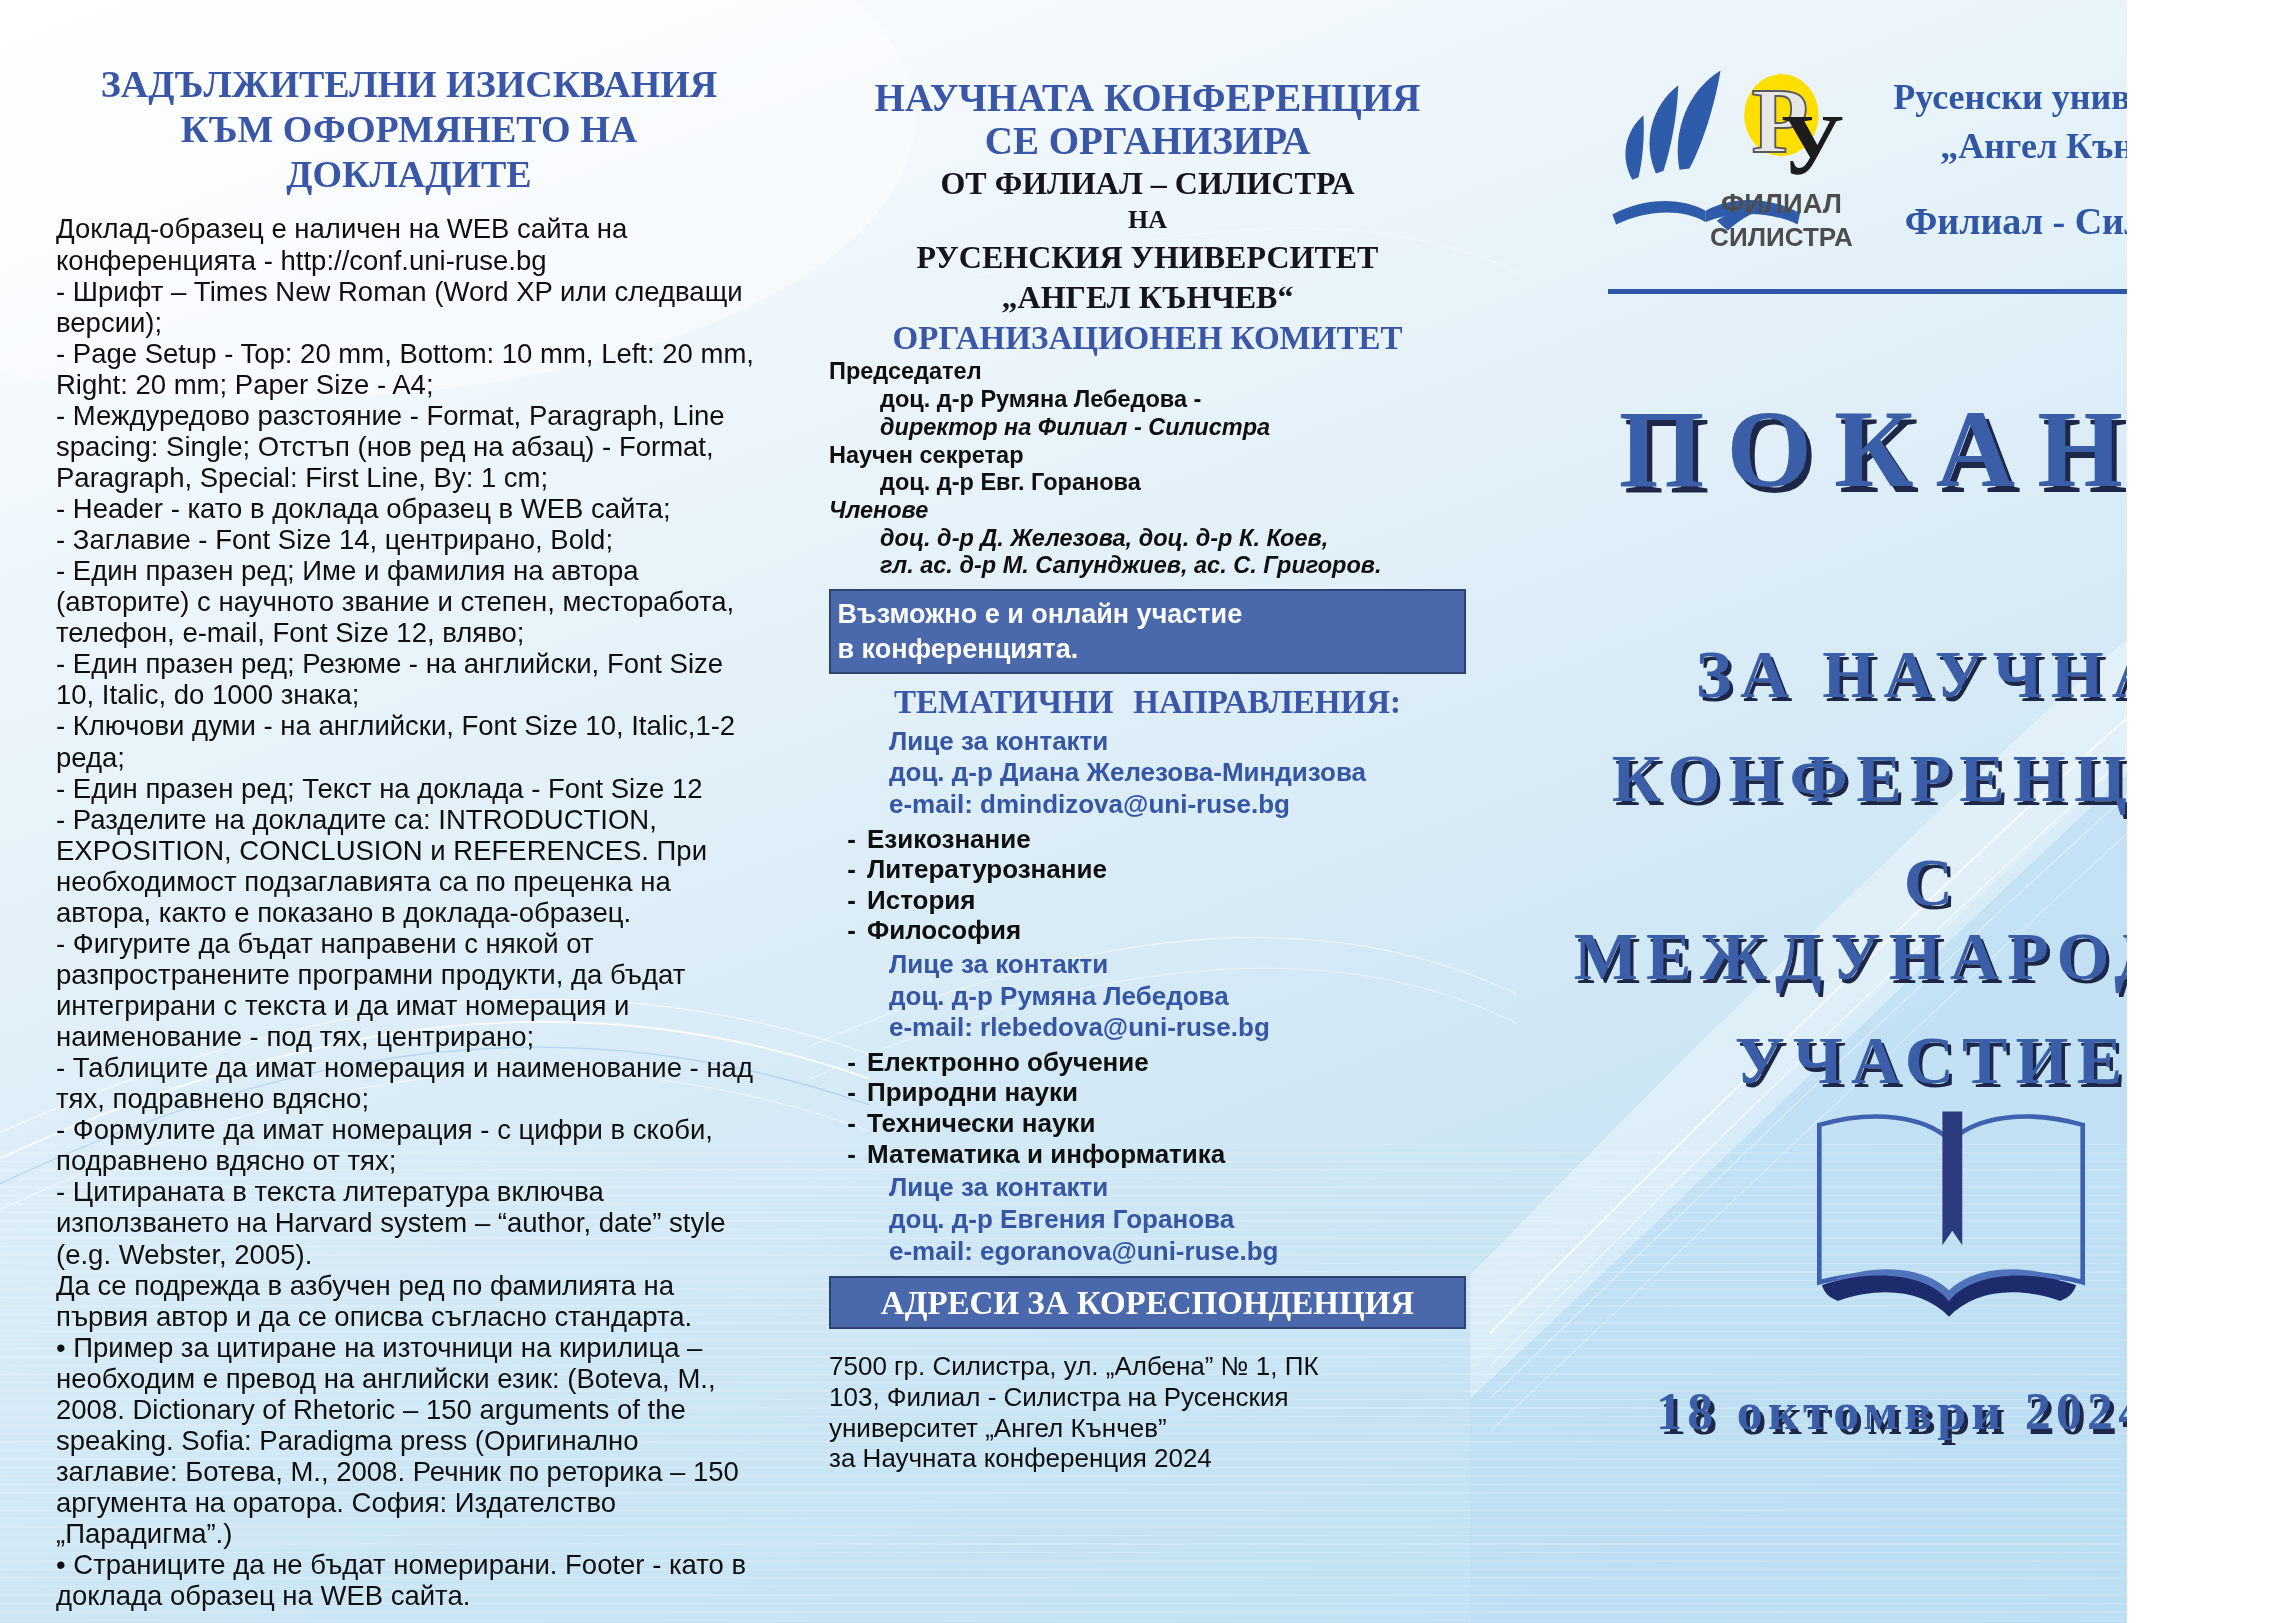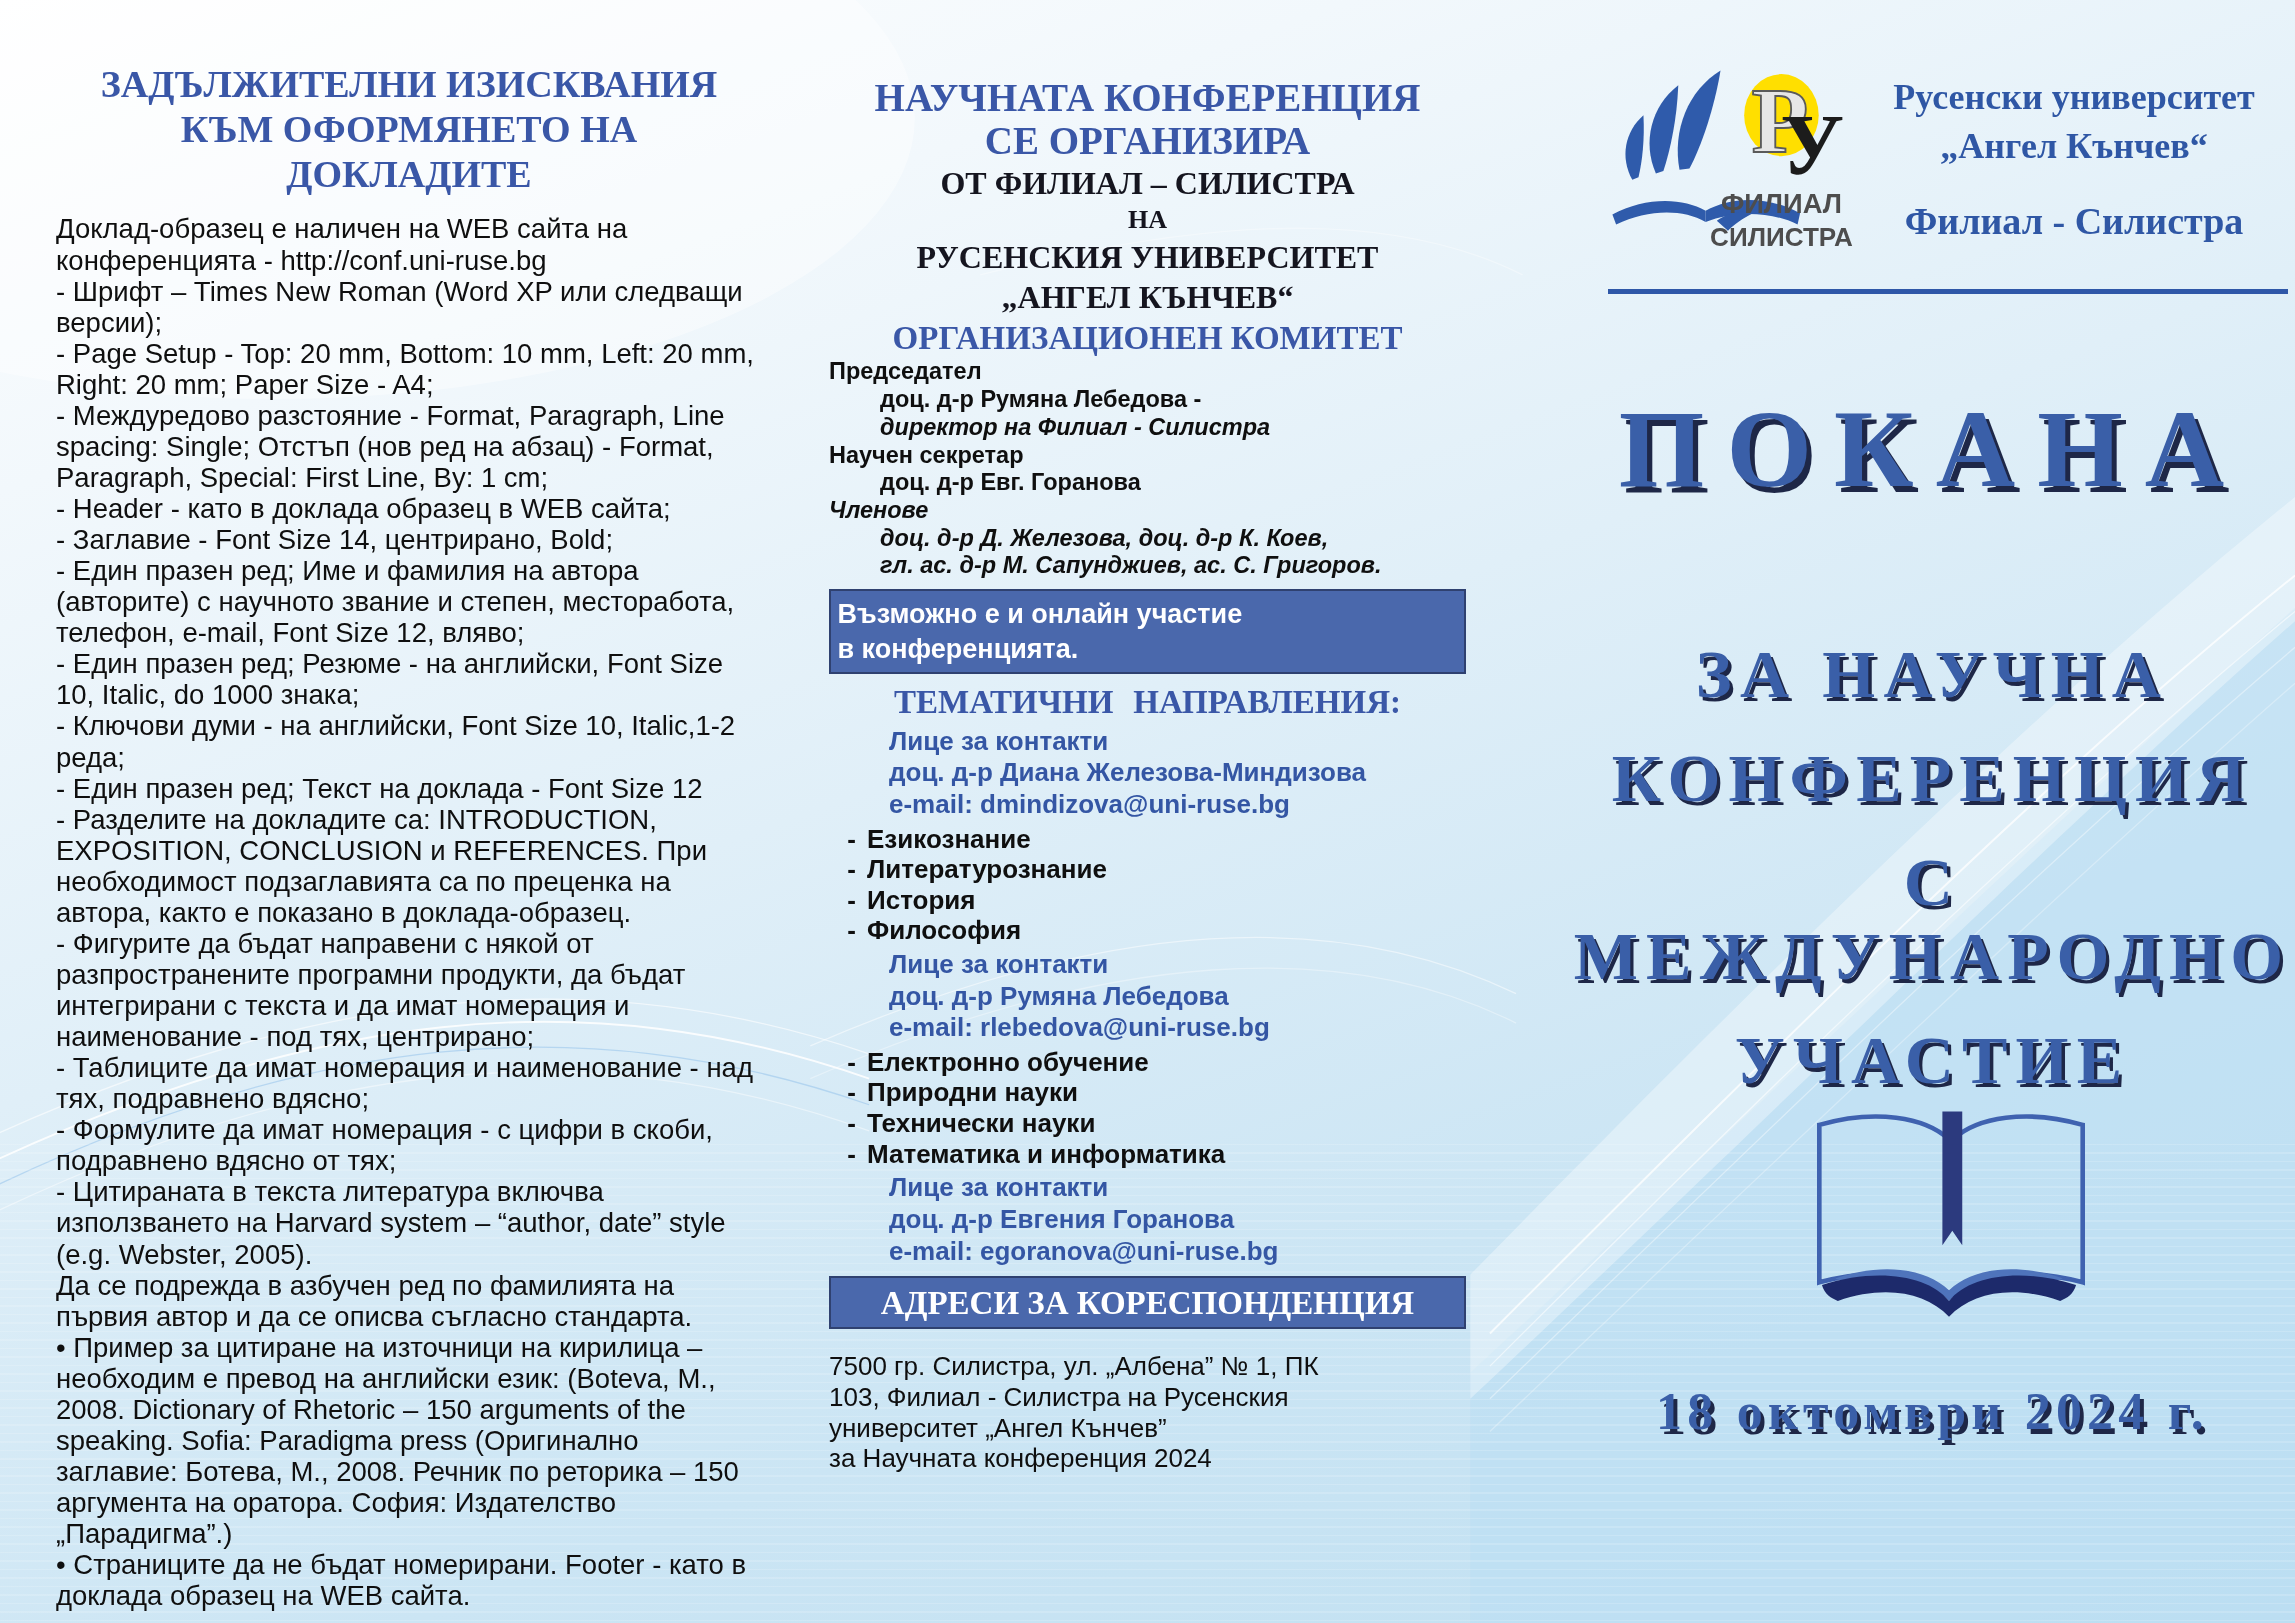--- a/index.html
+++ b/index.html
@@ -1,17 +1,17 @@
 <!DOCTYPE html>
 <html style="font-size:10.5px"><head>
 <meta charset="utf-8">
 <style>
   html,body{margin:0;padding:0;}
   body{width:2295px;height:1624px;font-family:"Liberation Sans",sans-serif;}
-  .page{position:relative;width:2295px;height:1624px;overflow:hidden;
+  .page{position:relative;width:2127px;height:1624px;overflow:hidden;
     background:linear-gradient(160deg,#ffffff 0%,#f2f8fc 20%,#e0eff8 45%,#cbe5f4 72%,#bedff1 100%);}
   .bg-svg{position:absolute;left:0;top:0;z-index:0;}
   .stripes{position:absolute;left:0;right:0;top:1144px;bottom:0;z-index:0;
     background:repeating-linear-gradient(180deg,rgba(255,255,255,0.16) 0 1.3px,rgba(255,255,255,0) 1.3px 8.5px);}
   .panel{position:absolute;z-index:2;}
 
   
   .panel-left{left:56px;top:62px;width:706px;}
   .lp-title{font-family:"Liberation Serif",serif;font-weight:bold;font-size:38px;line-height:1.18;
     color:#3a57a7;text-align:center;margin:0 0 17px 0;}

